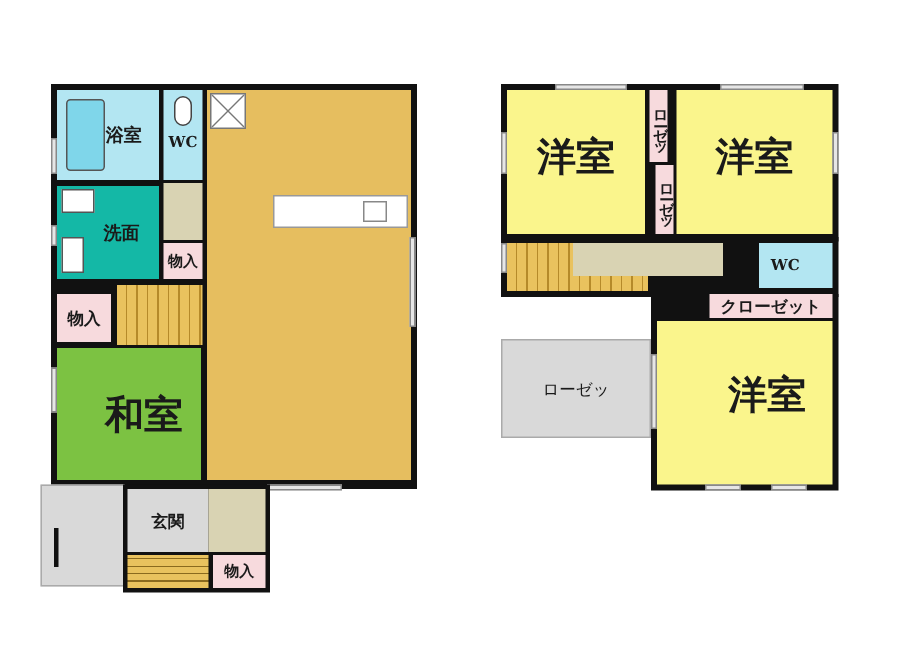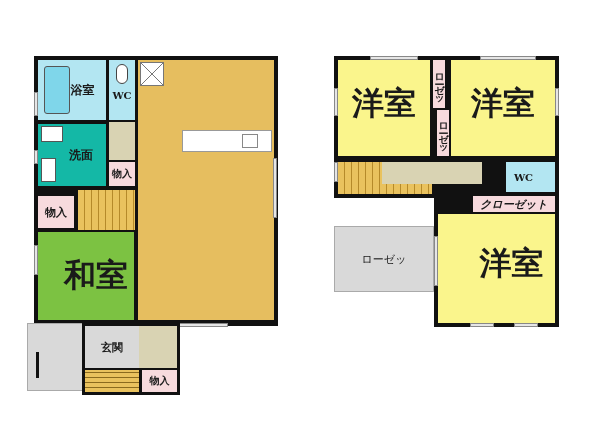--- a/index.html
+++ b/index.html
@@ -1,21 +1,21 @@
 <!DOCTYPE html>
 <html><head>
 <meta charset="utf-8">
 <style>
   html,body{margin:0;padding:0;background:#fff;}
   body{width:600px;height:447px;position:relative;overflow:hidden;font-family:"DejaVu Serif",serif;}
   .abs{position:absolute;box-sizing:border-box;}
   .room{position:absolute;box-sizing:border-box;display:flex;align-items:center;justify-content:center;}
   .lbl{font-weight:bold;color:#1a1a1a;white-space:nowrap;}
   .sm{font-size:12px;}
-  .lg{font-size:32px;}
+  .lg{font-size:26px;}
   .xl{font-size:34px;letter-spacing:10px;}
   .vert{writing-mode:vertical-rl;font-size:10px;letter-spacing:0;}
   .win{position:absolute;background:#e6e6e6;border:1px solid #888;box-sizing:border-box;}
   .stairs{background:repeating-linear-gradient(90deg,#e9c25e 0 6px,#b58a2a 6px 7px);}
   .stairs-r{background:repeating-linear-gradient(90deg,#e9c25e 0 6px,#b58a2a 6px 7px);}
 </style>
 </head>
 <body>
 
 <div class="abs" style="left:34px;top:56px;width:244px;height:270px;background:#111;"></div>
@@ -99,21 +99,21 @@
 
 <div class="abs stairs-r" style="left:338px;top:162px;width:94px;height:32px;"></div>
 
 <div class="abs" style="left:382px;top:162px;width:100px;height:22px;background:#D9D3B3;"></div>
 
 <div class="room" style="left:506px;top:162px;width:49px;height:30px;background:#B3E6F2;">
   <span class="lbl" style="font-size:10px;margin-right:14px;">WC</span>
 </div>
 
 <div class="room" style="left:473px;top:196px;width:82px;height:16px;background:#F7DADD;">
-  <span class="lbl" style="font-size:11px;font-style:italic;">クローゼット</span>
+  <span class="lbl" style="font-size:11px;">クローゼット</span>
 </div>
 
 <div class="room" style="left:438px;top:214px;width:117px;height:109px;background:#FAF58C;">
   <span class="lbl lg" style="margin-left:30px;margin-top:-10px;">洋室</span>
 </div>
 
 <div class="room" style="left:334px;top:226px;width:100px;height:66px;background:#D9D9D9;border:1px solid #aaa;">
   <span class="lbl" style="font-size:11px;font-weight:normal;">ローゼッ</span>
 </div>
 

